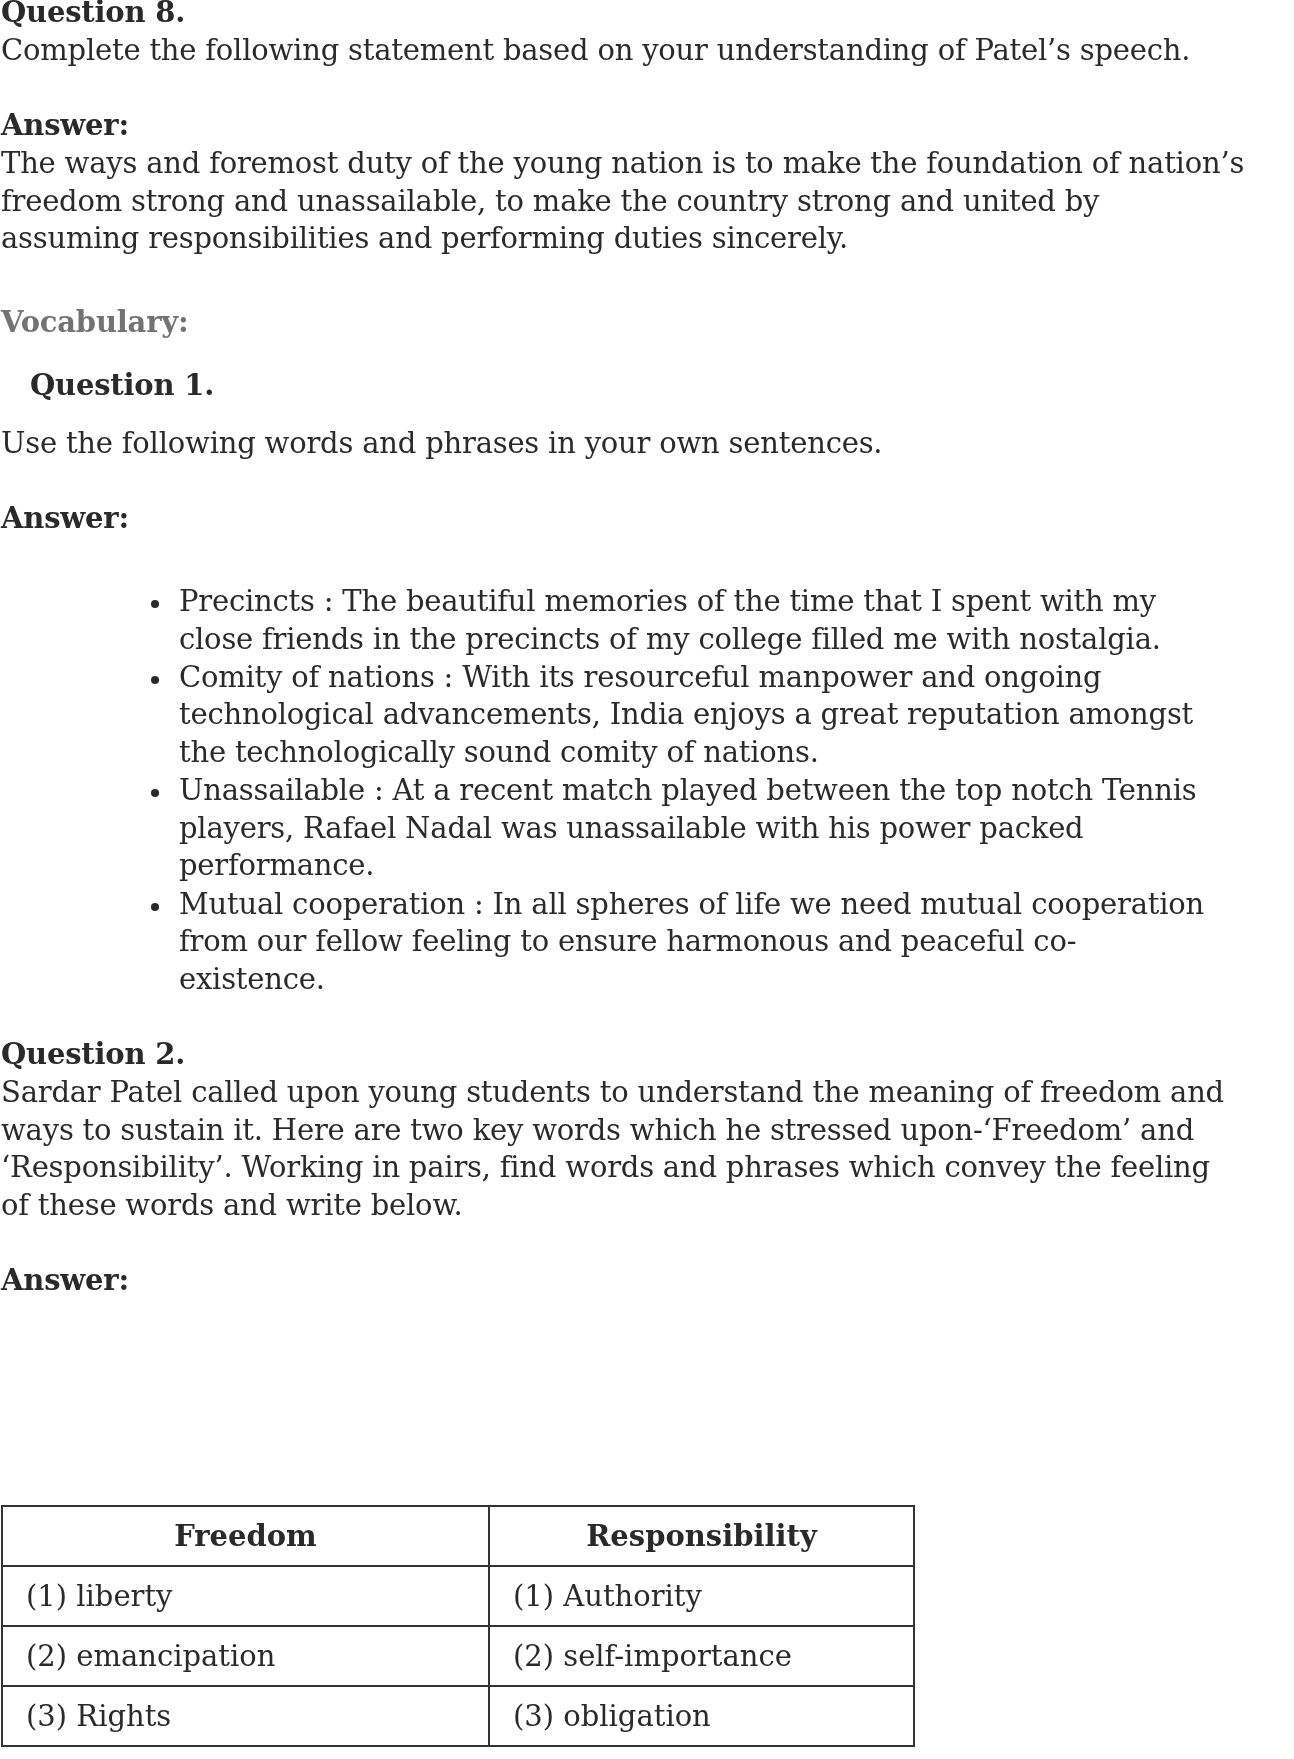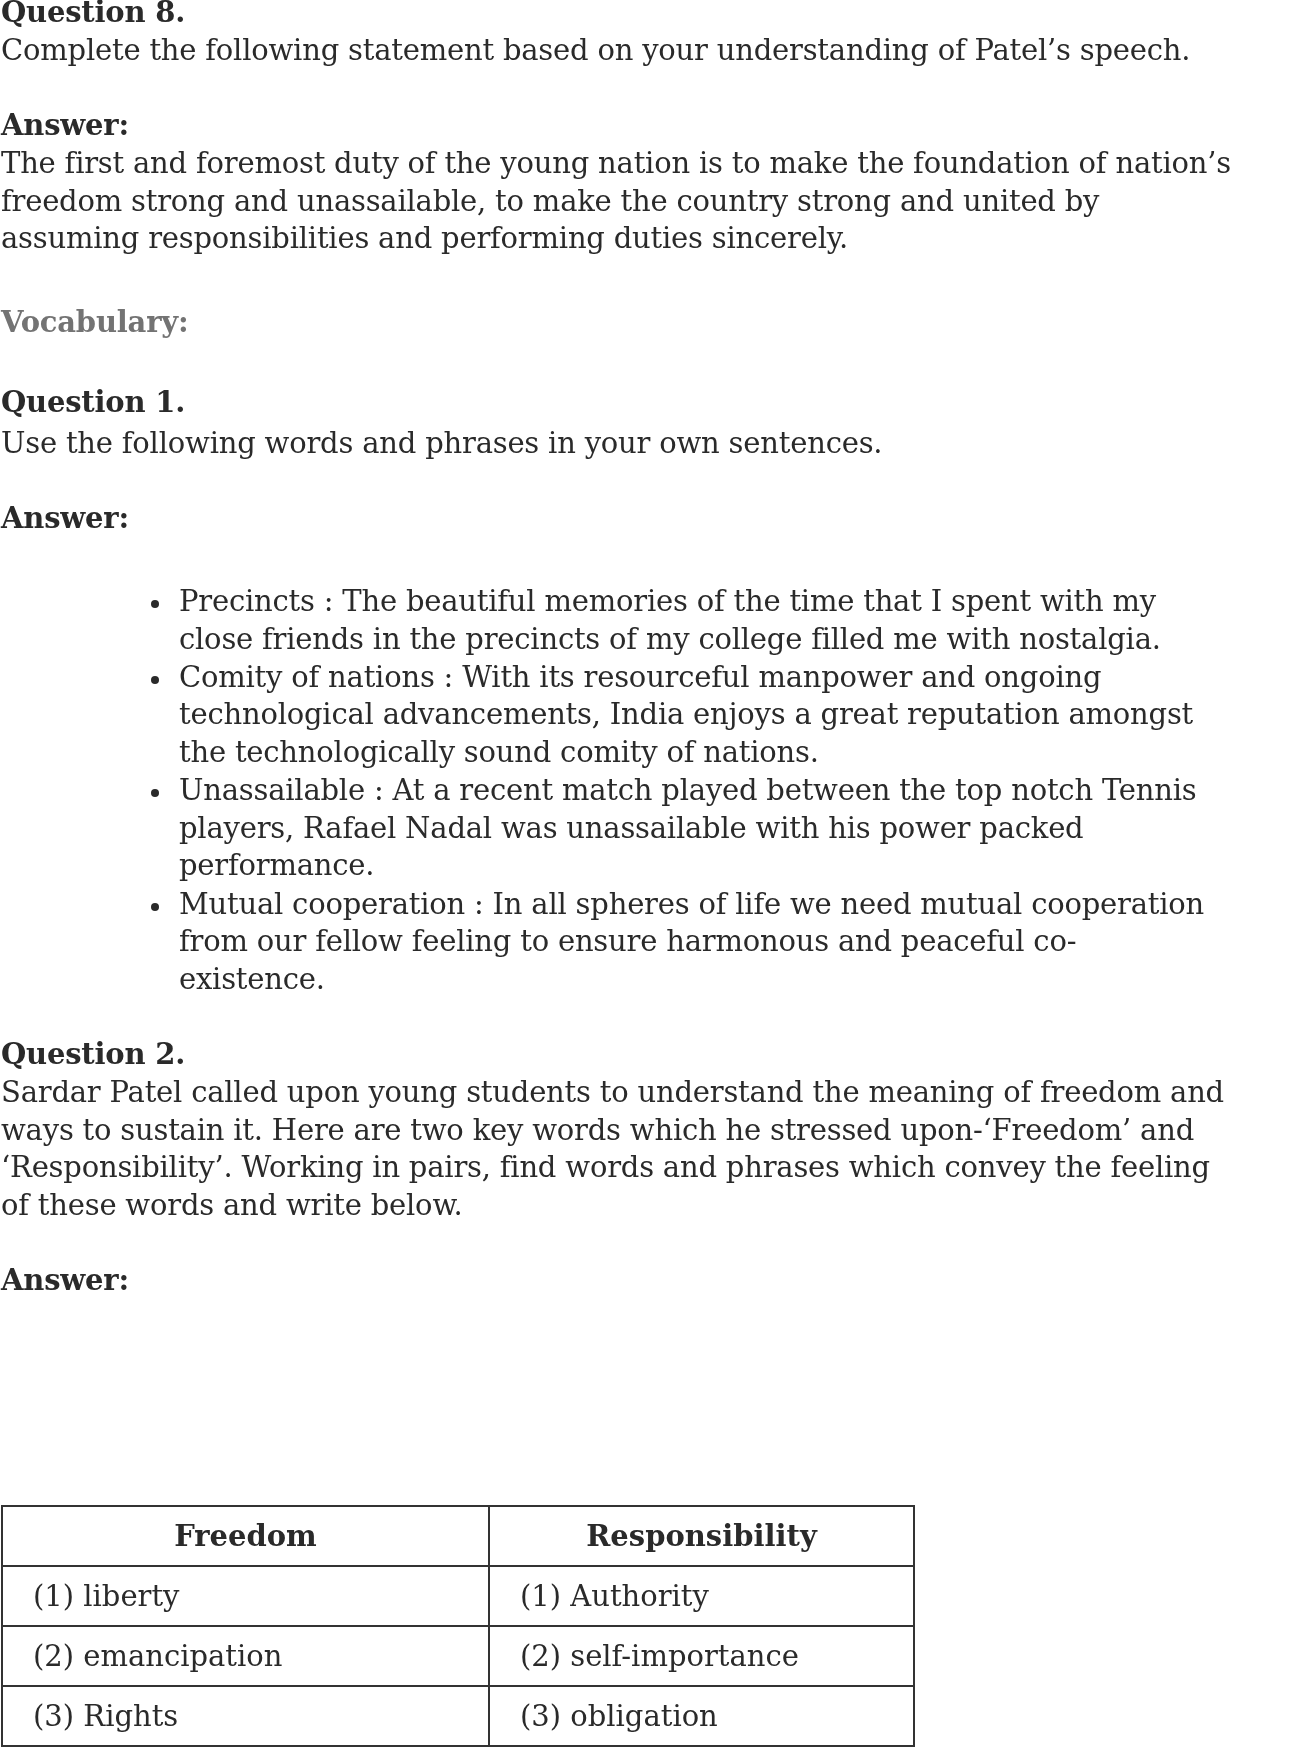--- a/index.html
+++ b/index.html
@@ -19,43 +19,43 @@
     position:absolute; left:151px; width:8px; height:8px; border-radius:50%;
     background:#2a2a2a;
   }
   .indent { left:179px; }
   table.grid {
     position:absolute; left:1px; top:1505px; width:912px;
     border-collapse:collapse; table-layout:fixed;
     font-size:29px;
   }
   table.grid td, table.grid th {
-    border:2px solid #333333; height:58px; padding:0 30px;
+    border:2px solid #333333; height:58px; padding:0 23px;
     text-align:left; vertical-align:middle; white-space:nowrap;
     font-weight:normal;
   }
   table.grid th { text-align:center; font-weight:bold; }
   table.grid col.c1 { width:487px; }
   table.grid col.c2 { width:425px; }
 </style>
 </head>
 <body>
 
 <div class="page">
 
   <div class="line b" style="top:-9px;">Question 8.</div>
   <div class="line" style="top:29px;">Complete the following statement based on your understanding of Patel’s speech.</div>
   <div class="line b" style="top:104px;">Answer:</div>
-  <div class="line" style="top:142px;">The first and foremost duty of the young nation is to make the foundation of nation’s</div>
+  <div class="line" style="top:142px;">The ways and foremost duty of the young nation is to make the foundation of nation’s</div>
   <div class="line" style="top:180px;">freedom strong and unassailable, to make the country strong and united by</div>
   <div class="line" style="top:217px;">assuming responsibilities and performing duties sincerely.</div>
 
   <div class="line b blue" style="top:301px;">Vocabulary:</div>
 
-  <div class="line b" style="top:381px;">Question 1.</div>
+  <div class="line b" style="top:364px;padding-left:29px;">Question 1.</div>
   <div class="line" style="top:422px;">Use the following words and phrases in your own sentences.</div>
   <div class="line b" style="top:497px;">Answer:</div>
 
   <div>
     <div>
       <span class="bullet-dot" style="top:600px;"></span>
       <div class="line indent" style="top:580px;">Precincts : The beautiful memories of the time that I spent with my</div>
       <div class="line indent" style="top:618px;">close friends in the precincts of my college filled me with nostalgia.</div>
     </div>
     <div>

